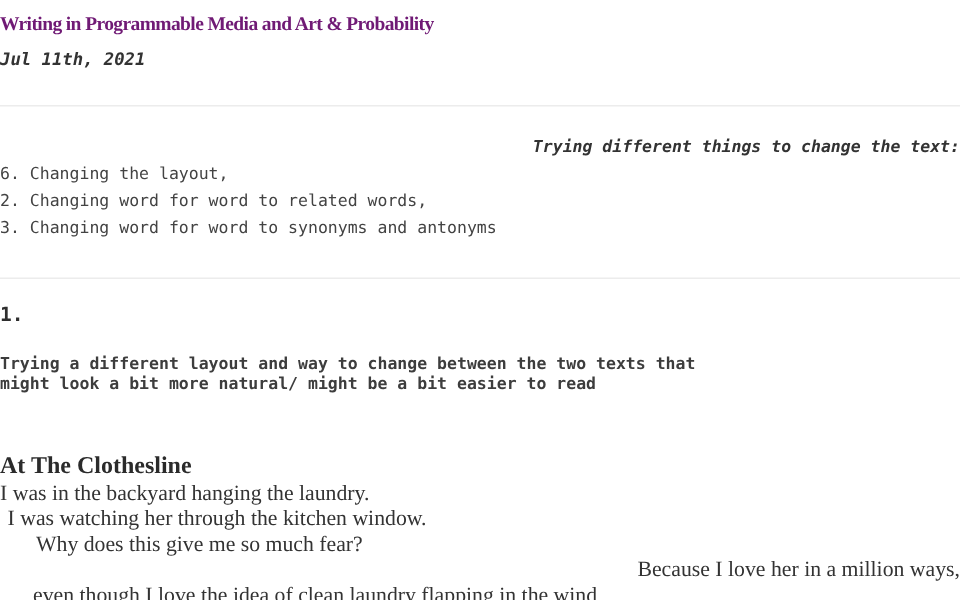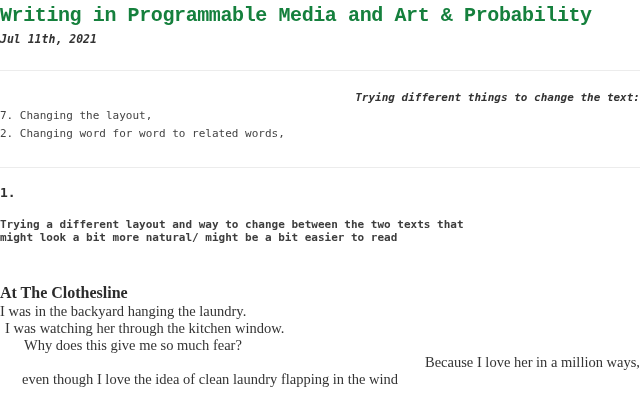--- a/index.html
+++ b/index.html
@@ -11,26 +11,26 @@
     width: 640px;
     height: 400px;
     overflow: hidden;
     position: relative;
     font-family: "Liberation Sans", sans-serif;
   }
   
   .post-title {
     margin: 0;
     padding-top: 3px;
-    font-family: Liberation Mono, monospace;
+    font-family: Liberation Serif, serif;
     font-weight: bold;
-    font-size: 20px;
+    font-size: 13px;
     line-height: 25px;
     letter-spacing: -0.4px;
-    color: #15803d;
+    color: #701a75;
   }
   .post-date {
     margin-top: 4px;
     font-family: "DejaVu Sans Mono", "Liberation Mono", monospace;
     font-weight: bold;
     font-style: italic;
     font-size: 11.5px;
     line-height: 14px;
     color: #333333;
   }
@@ -105,22 +105,23 @@
 
   <h1 class="post-title">Writing in Programmable Media and Art &amp; Probability</h1>
 
   <div class="post-date">Jul 11th, 2021</div>
 
   <hr class="divider divider-1">
 
   <div class="intro-heading">Trying different things to change the text:</div>
 
   <div class="change-list">
-    <div class="change-item">7. Changing the layout,</div>
+    <div class="change-item">6. Changing the layout,</div>
     <div class="change-item">2. Changing word for word to related words,</div>
+    <div class="change-item">3. Changing word for word to synonyms and antonyms</div>
   </div>
 
   <hr class="divider divider-2">
 
   <div class="section-number">1.</div>
 
   <div class="section-desc">
     <div>Trying a different layout and way to change between the two texts that</div>
     <div>might look a bit more natural/ might be a bit easier to read</div>
   </div>

